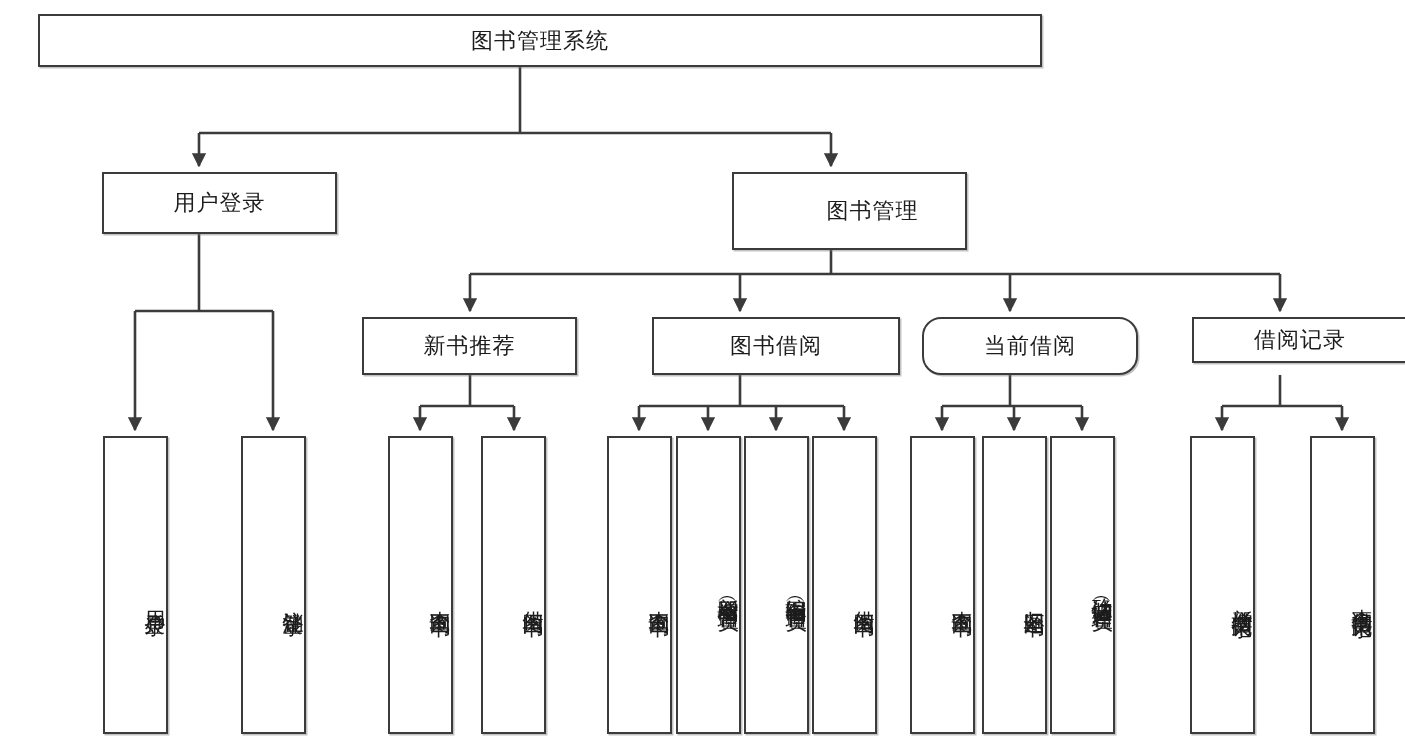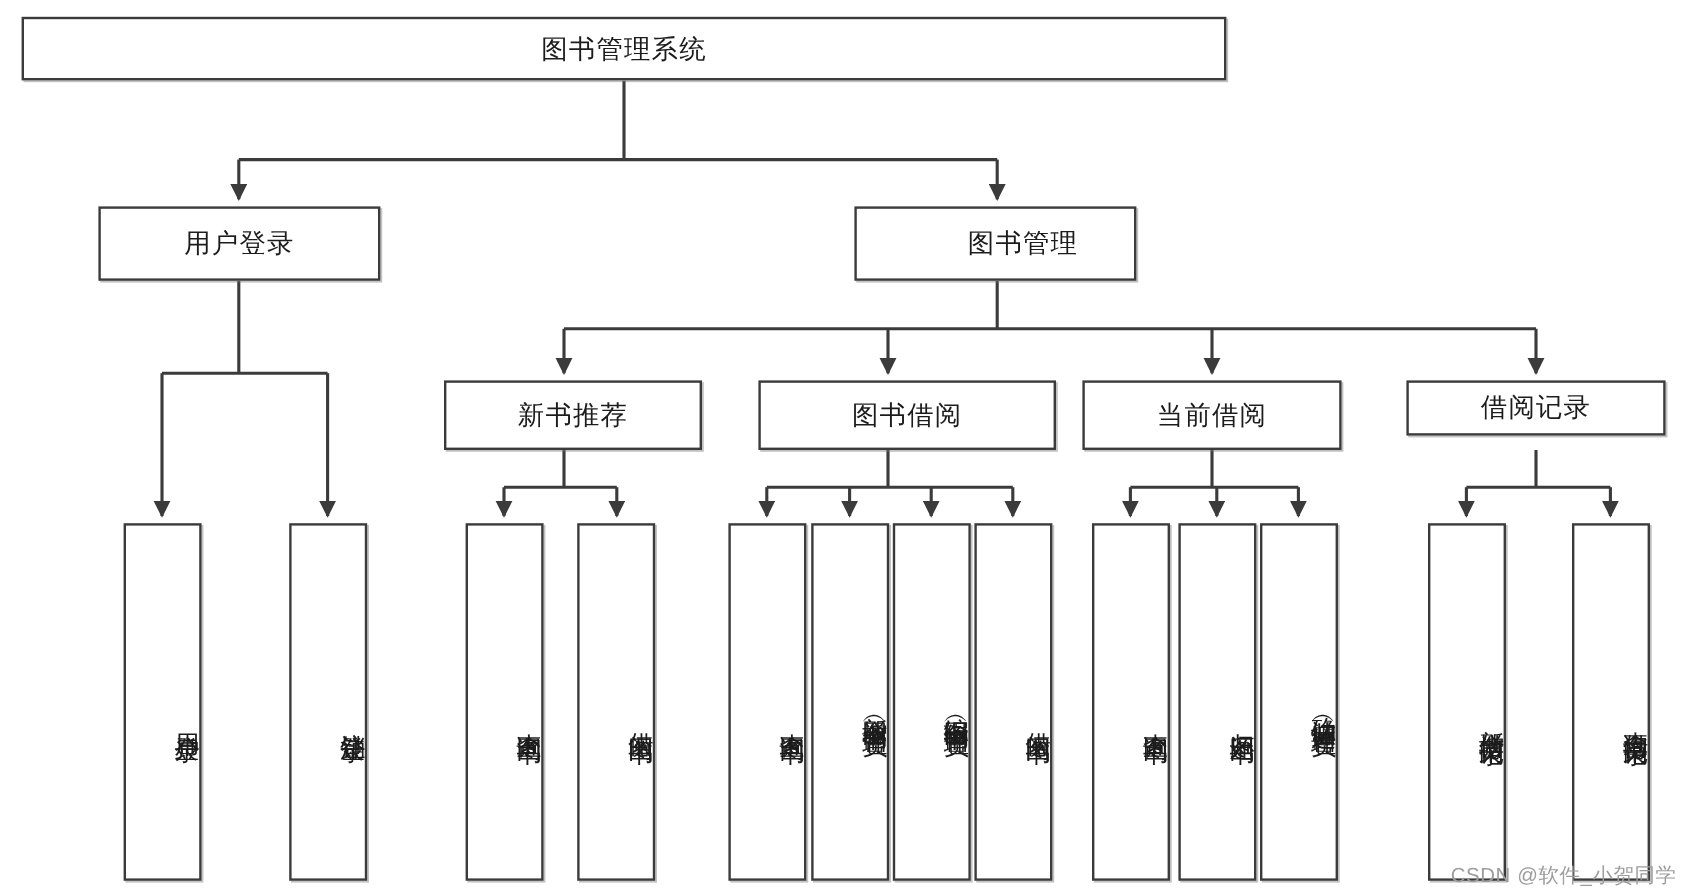--- a/index.html
+++ b/index.html
@@ -32,20 +32,21 @@
     background: #ffffff;
     display: flex;
     align-items: center;
     justify-content: center;
     color: #1c1c1c;
     box-shadow: 1.5px 1.5px 0 rgba(120,120,120,0.45);
   }
   .node.horiz {
     font-size: 22px;
     letter-spacing: 1px;
+    margin-left: 20px;
   }
   .node.vert {
     writing-mode: vertical-rl;
     text-orientation: upright;
     align-items: flex-start;
     justify-content: center;
     font-size: 21px;
     line-height: 1.08;
     padding-top: 26px;
     letter-spacing: 2px;
@@ -120,31 +121,31 @@
     </g>
   </svg>
 
   <div class="node horiz" id="node-root" style="left: 18px; top: 14px; width: 1004px; height: 53px;">
     <span class="node-label">图书管理系统</span>
   </div>
 
   <div class="node horiz" id="node-l2-0" style="left: 82px; top: 172px; width: 235px; height: 62px;">
     <span class="node-label">用户登录</span>
   </div>
-  <div class="node horiz" id="node-l2-1" style="left: 712px; top: 172px; width: 235px; height: 62px; padding-left: 46px;">
+  <div class="node horiz" id="node-l2-1" style="left: 712px; top: 172px; width: 235px; height: 78px; padding-left: 46px;">
     <span class="node-label">图书管理</span>
   </div>
 
-  <div class="node horiz" id="node-l3-0" style="left: 370px; top: 317px; width: 215px; height: 58px;">
+  <div class="node horiz" id="node-l3-0" style="left: 342px; top: 317px; width: 215px; height: 58px;">
     <span class="node-label">新书推荐</span>
   </div>
   <div class="node horiz" id="node-l3-1" style="left: 632px; top: 317px; width: 248px; height: 58px;">
     <span class="node-label">图书借阅</span>
   </div>
-  <div class="node horiz" id="node-l3-2" style="left: 902px; top: 317px; width: 216px; height: 58px;">
+  <div class="node horiz" id="node-l3-2" style="left: 902px; top: 317px; width: 216px; height: 58px; border-radius: 19px;">
     <span class="node-label">当前借阅</span>
   </div>
   <div class="node horiz" id="node-l3-3" style="left: 1172px; top: 317px; width: 216px; height: 46px;">
     <span class="node-label">借阅记录</span>
   </div>
 
   <div class="node vert" id="node-leaf-0" style="left: 103px; top: 436px; width: 65px; height: 298px;">
     <span class="node-label">用户登录</span>
   </div>
   <div class="node vert" id="node-leaf-1" style="left: 241px; top: 436px; width: 65px; height: 298px;">
@@ -177,14 +178,13 @@
   <div class="node vert pad-less" id="node-leaf-10" style="left: 1050px; top: 436px; width: 65px; height: 298px;">
     <span class="node-label">确认归还（管理员）</span>
   </div>
   <div class="node vert" id="node-leaf-11" style="left: 1190px; top: 436px; width: 65px; height: 298px;">
     <span class="node-label">新增借阅记录</span>
   </div>
   <div class="node vert" id="node-leaf-12" style="left: 1310px; top: 436px; width: 65px; height: 298px;">
     <span class="node-label">查询借阅记录</span>
   </div>
 
-  <div class="watermark">CSDN @软件_小贺同学</div>
 </div>
 
 </body></html>

